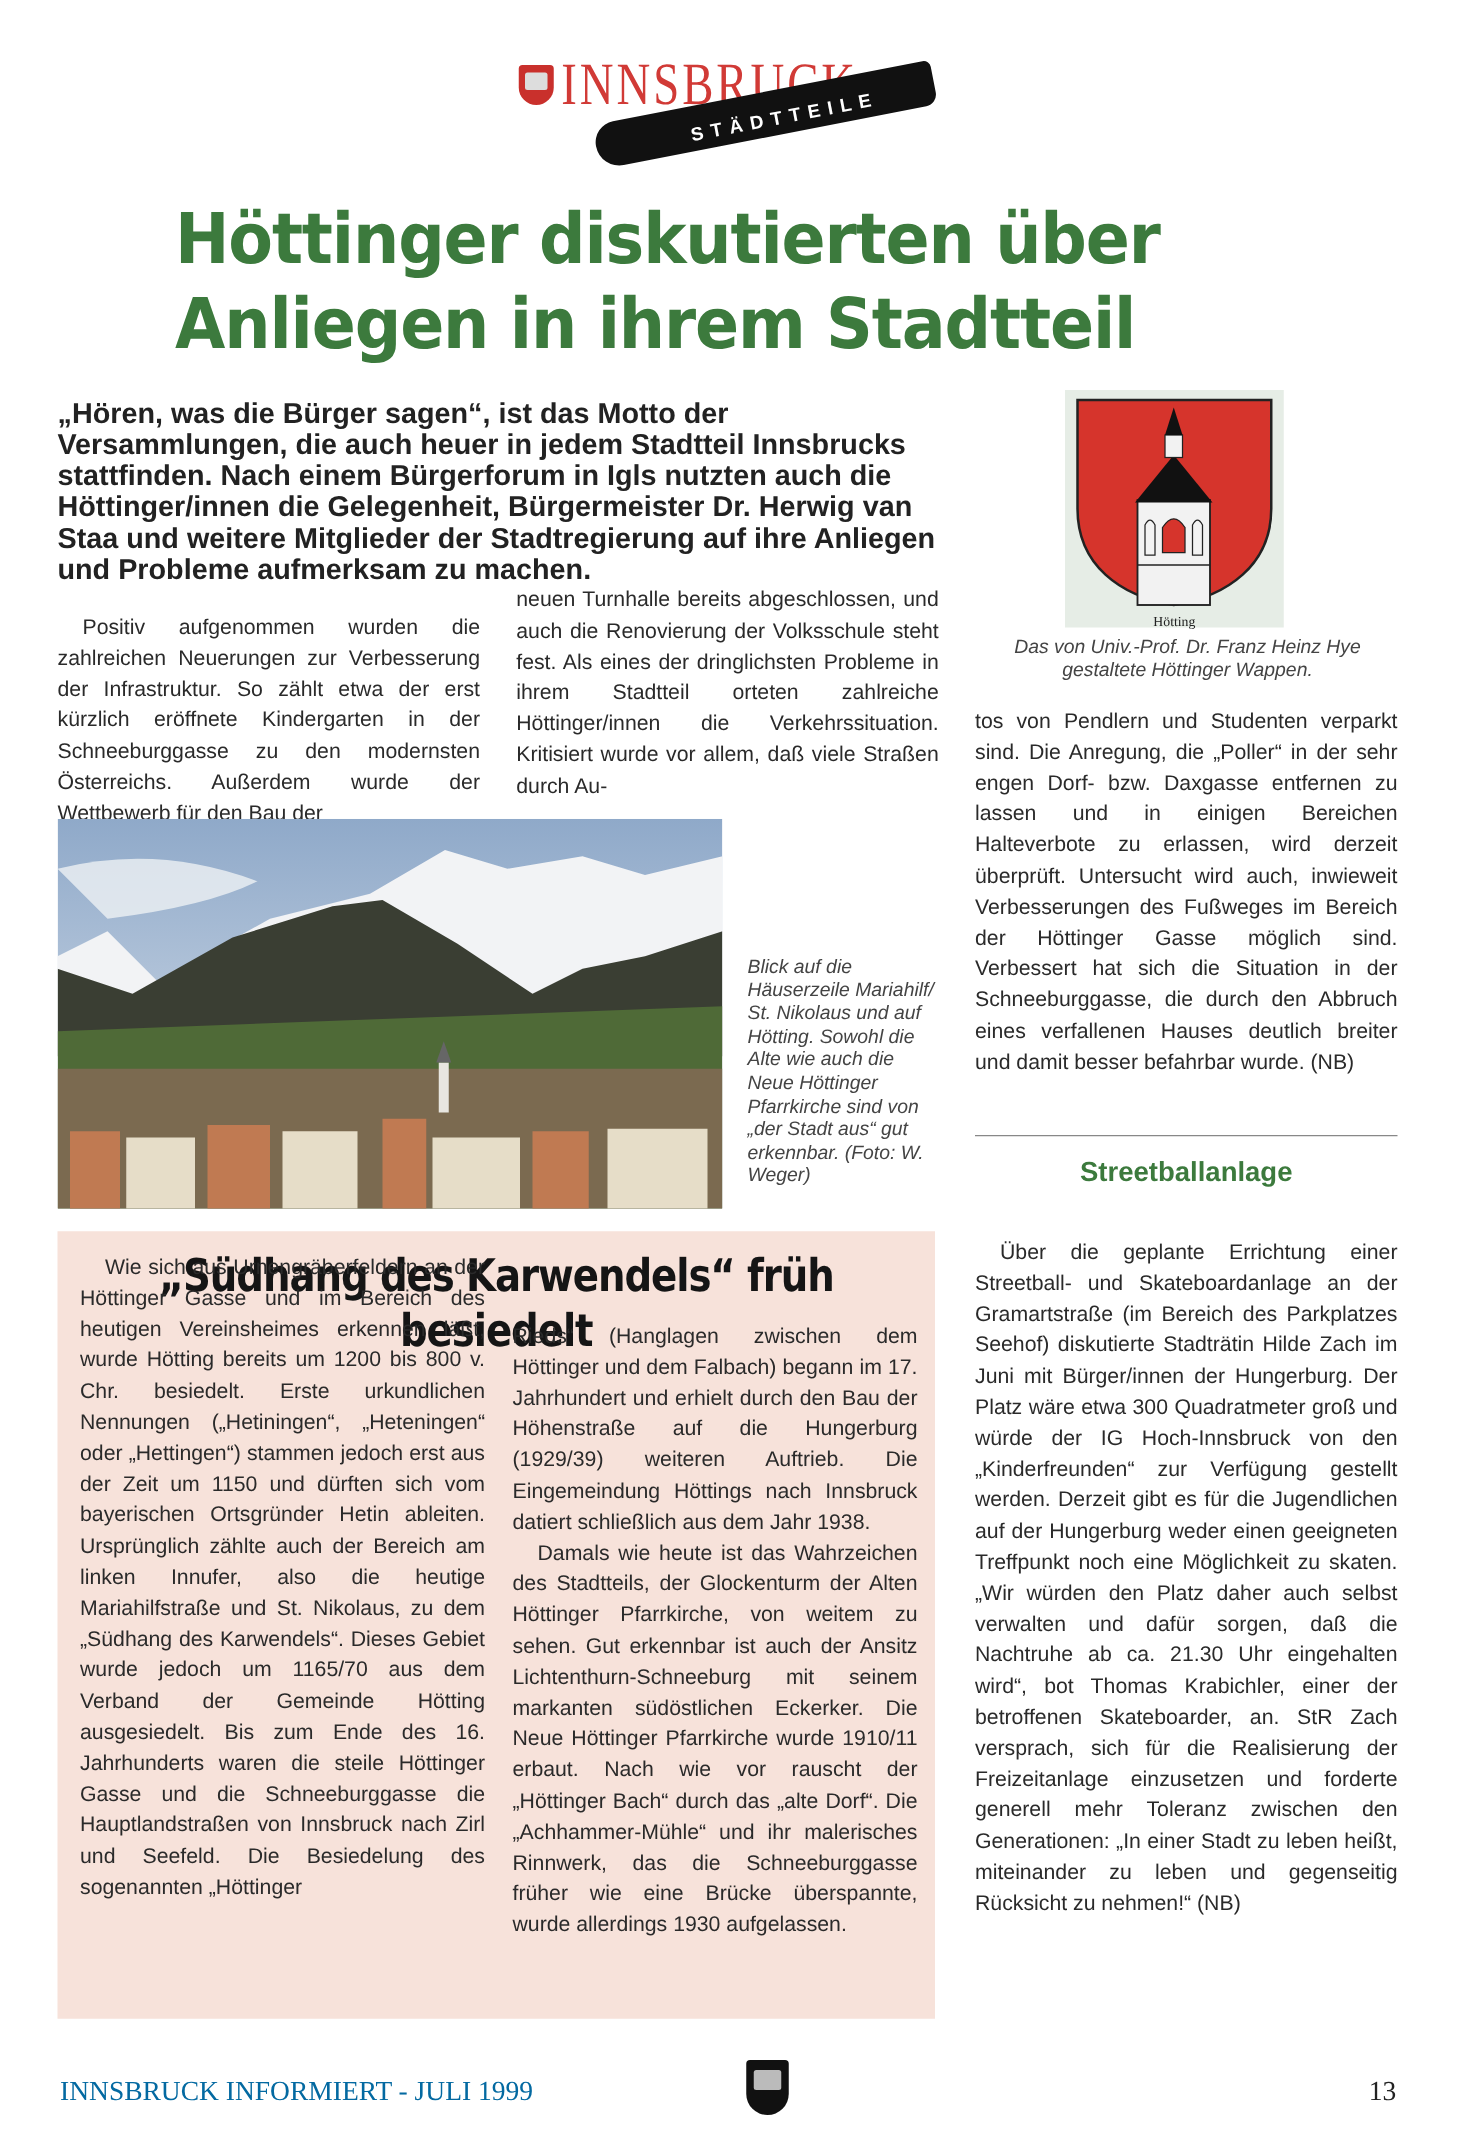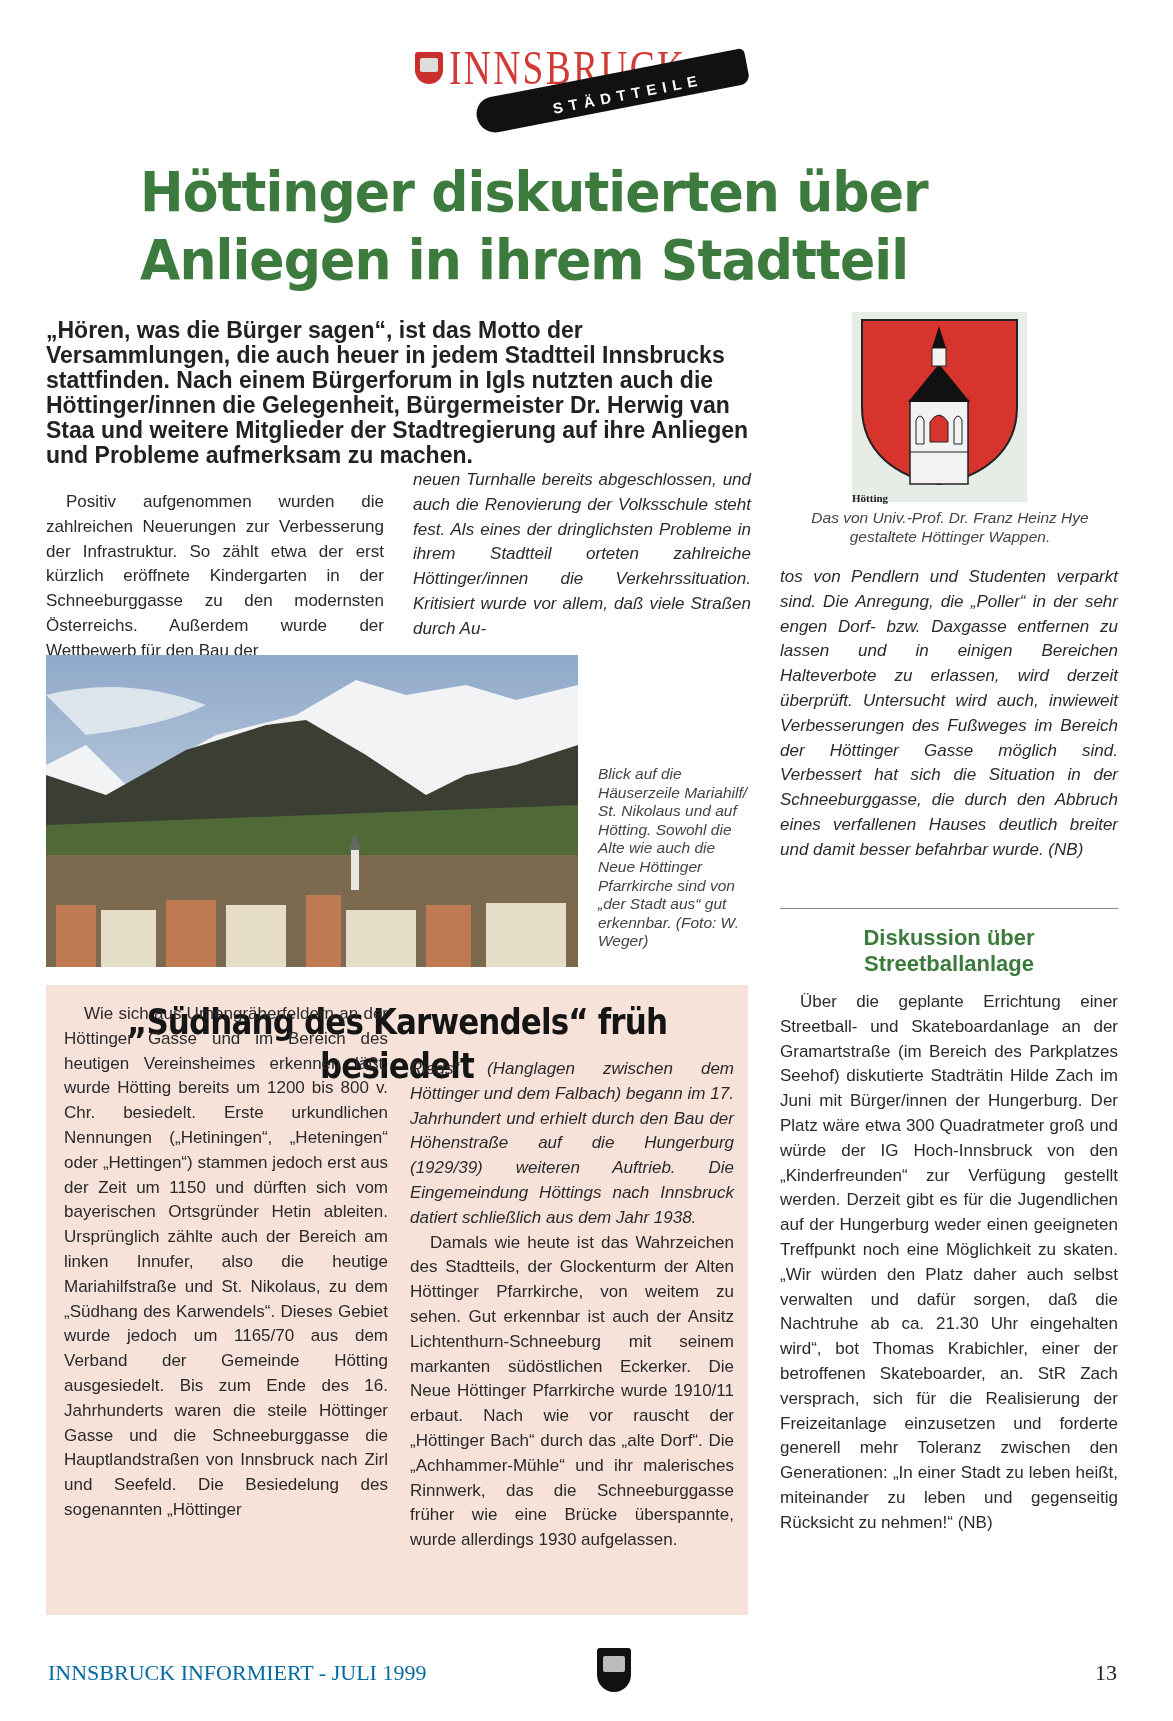--- a/index.html
+++ b/index.html
@@ -22,30 +22,30 @@
 
   
   #headline { left: 140px; top: 158px; width: 900px; color:#3c7a3d; font-weight:bold;
       font-family:"DejaVu Sans","Liberation Sans",sans-serif; font-size: 56px; line-height: 68px;
       letter-spacing:-1px; transform: scaleX(0.93); transform-origin:left top; }
 
   #lead { left: 46px; top: 318px; width: 715px; font-weight:bold; font-size:23px; line-height:25px; color:#222; }
 
   .col { font-size:17px; line-height:24.8px; text-align: justify; color:#2a2a2a; }
   .col p { margin:0; text-indent: 20px; }
-  .col p.noindent { text-indent: 0; font-style: italic; }
+  .col p.noindent { text-indent: 0; }
 
   #col1 { left: 46px; top: 490px; width: 338px; }
   #col2 { left: 413px; top: 468px; width: 338px; }
 
   
   #coat { left: 852px; top: 312px; width: 175px; height: 190px; background:#e6ede6; }
   #coat svg { display:block; }
-  #coat .name { position:absolute; left:0; right:0; bottom:-2px; font-size:11px;
-      font-family:"Liberation Serif",serif; font-weight:bold; color:#222; }
+  #coat .name { position:absolute; left:0; right:0; bottom:-2px; text-align:center; font-size:11px;
+      font-family:"Liberation Serif",serif; font-weight:normal; color:#222; }
   #coat-caption { left: 800px; top: 508px; width: 300px; text-align:center; font-style:italic; font-size:15.5px;
       line-height:19px; color:#444; }
 
   #col3 { left: 780px; top: 565px; width: 338px; }
 
   
   #photo { left: 46px; top: 655px; width: 532px; height: 312px; overflow:hidden; }
   #photo-caption { left: 598px; top: 765px; width: 150px; font-style:italic; font-size:15.5px; line-height:18.6px; color:#444; }
 
   
@@ -140,21 +140,20 @@
         <rect x="440" y="248" width="80" height="64"></rect>
       </g>
     <rect x="305" y="195" width="8" height="40" fill="#e8e6e0"></rect>
     <path d="M303 195 L309 178 L315 195 Z" fill="#666"></path>
   </svg>
 </div>
 <div id="photo-caption" class="abs">Blick auf die Häuserzeile Mariahilf/ St. Nikolaus und auf Hötting. Sowohl die Alte wie auch die Neue Höttinger Pfarrkirche sind von „der Stadt aus“ gut erkennbar. (Foto: W. Weger)</div>
 
 <div id="divider" class="abs"></div>
 <div id="side-title" class="abs">
-  <div>Diskussion über</div>
   <div>Streetballanlage</div>
 </div>
 <div id="col4" class="abs col">
   <p>Über die geplante Errichtung einer Streetball- und Skateboardanlage an der Gramartstraße (im Bereich des Parkplatzes Seehof) diskutierte Stadträtin Hilde Zach im Juni mit Bürger/innen der Hungerburg. Der Platz wäre etwa 300 Quadratmeter groß und würde der IG Hoch-Innsbruck von den „Kinderfreunden“ zur Verfügung gestellt werden. Derzeit gibt es für die Jugendlichen auf der Hungerburg weder einen geeigneten Treffpunkt noch eine Möglichkeit zu skaten. „Wir würden den Platz daher auch selbst verwalten und dafür sorgen, daß die Nachtruhe ab ca. 21.30 Uhr eingehalten wird“, bot Thomas Krabichler, einer der betroffenen Skateboarder, an. StR Zach versprach, sich für die Realisierung der Freizeitanlage einzusetzen und forderte generell mehr Toleranz zwischen den Generationen: „In einer Stadt zu leben heißt, miteinander zu leben und gegenseitig Rücksicht zu nehmen!“ (NB)</p>
 </div>
 
 <div id="box" class="abs"></div>
 <div id="box-title" class="abs">„Südhang des Karwendels“ früh besiedelt</div>
 <div id="col5" class="abs col">
   <p>Wie sich aus Urnengräberfeldern an der Höttinger Gasse und im Bereich des heutigen Vereinsheimes erkennen läßt, wurde Hötting bereits um 1200 bis 800 v. Chr. besiedelt. Erste urkundlichen Nennungen („Hetiningen“, „Heteningen“ oder „Hettingen“) stammen jedoch erst aus der Zeit um 1150 und dürften sich vom bayerischen Ortsgründer Hetin ableiten. Ursprünglich zählte auch der Bereich am linken Innufer, also die heutige Mariahilfstraße und St. Nikolaus, zu dem „Südhang des Karwendels“. Dieses Gebiet wurde jedoch um 1165/70 aus dem Verband der Gemeinde Hötting ausgesiedelt. Bis zum Ende des 16. Jahrhunderts waren die steile Höttinger Gasse und die Schneeburggasse die Hauptlandstraßen von Innsbruck nach Zirl und Seefeld. Die Besiedelung des sogenannten „Höttinger</p>

